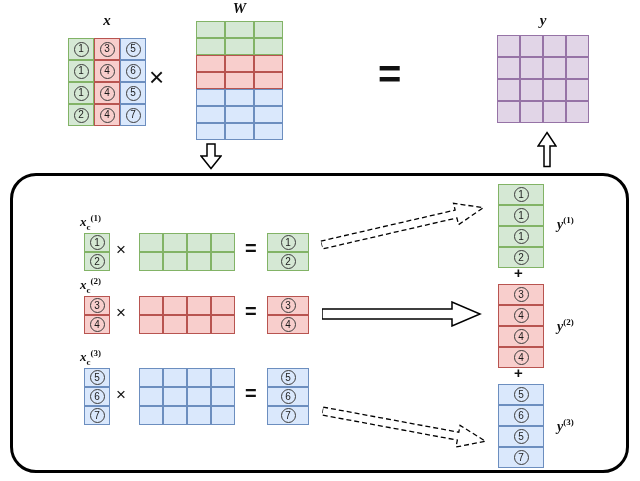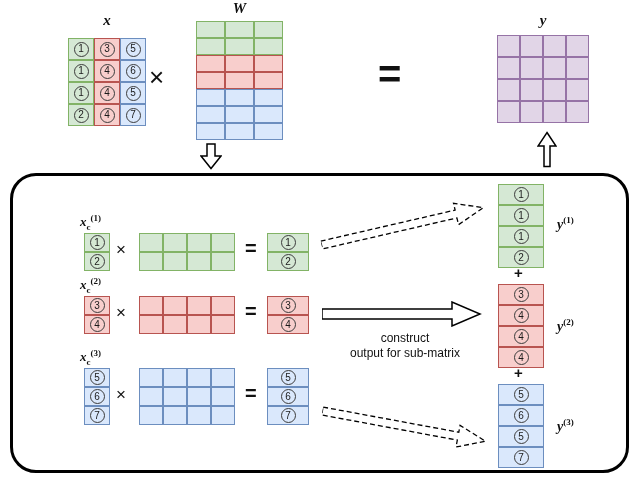--- a/index.html
+++ b/index.html
@@ -249,22 +249,20 @@
       <polygon points="0,9 138,9 138,2 166,13 138,24 138,17 0,17" fill="#ffffff" stroke="#000000" stroke-width="1.3" stroke-dasharray="5,3"></polygon>
     </svg>
   </div>
 
   <div class="abs" style="left:322px;top:301px;">
     <svg width="160" height="26" viewBox="0 0 160 26">
       <polygon points="0,8 130,8 130,1 158,13 130,25 130,18 0,18" fill="#ffffff" stroke="#000000" stroke-width="1.5"></polygon>
     </svg>
   </div>
 
-  <div class="abs note" style="left:330px;top:331px;width:150px;text-align:center;font-size:12px;line-height:1.25;">construct
-output for sub-matrix</div>
 
   <div class="abs" style="left:322px;top:398px;transform:rotate(10.5deg);transform-origin:left center;">
     <svg width="168" height="26" viewBox="0 0 168 26">
       <polygon points="0,9 138,9 138,2 166,13 138,24 138,17 0,17" fill="#ffffff" stroke="#000000" stroke-width="1.3" stroke-dasharray="5,3"></polygon>
     </svg>
   </div>
 
   <div class="abs matrix" style="left: 498px; top: 184px; grid-template-columns: repeat(1, 46px);">
       <div class="cell" style="width: 46px; height: 21px; background: rgb(213, 232, 212); border-color: rgb(130, 179, 102);">
         <span class="circ">1</span>

